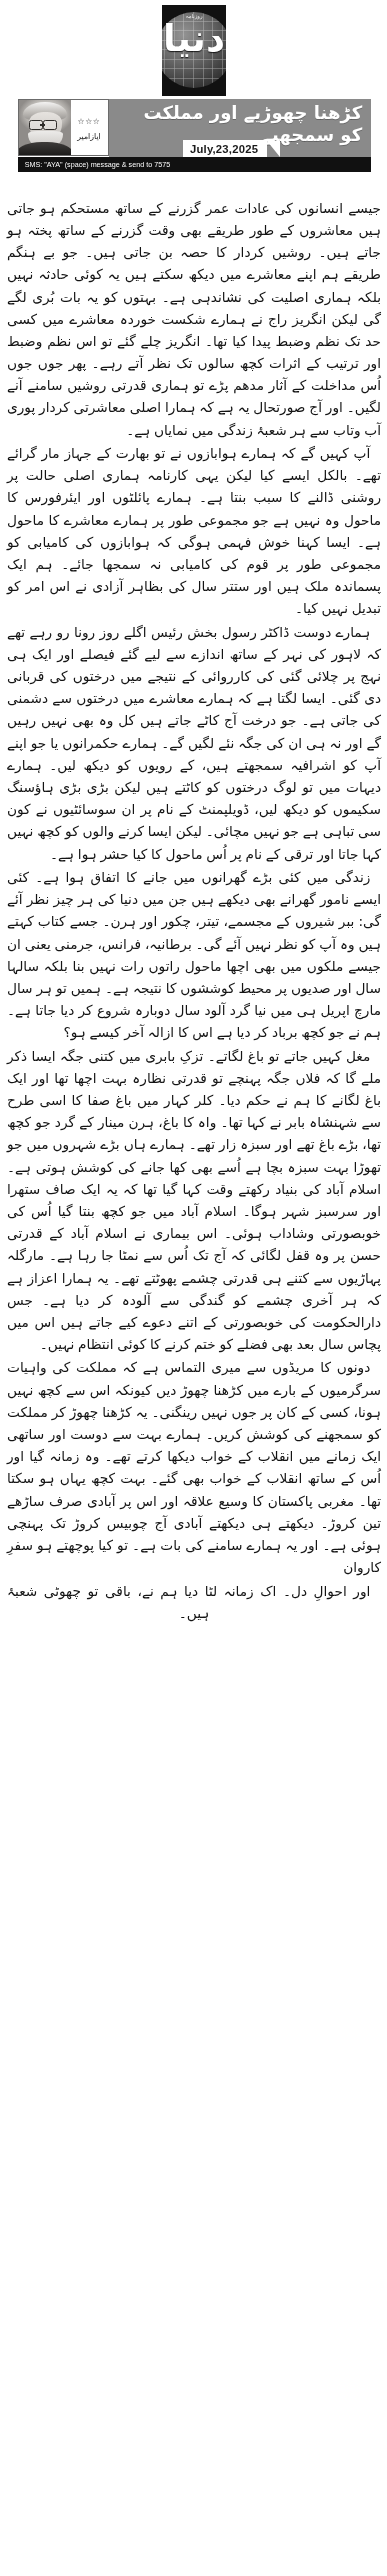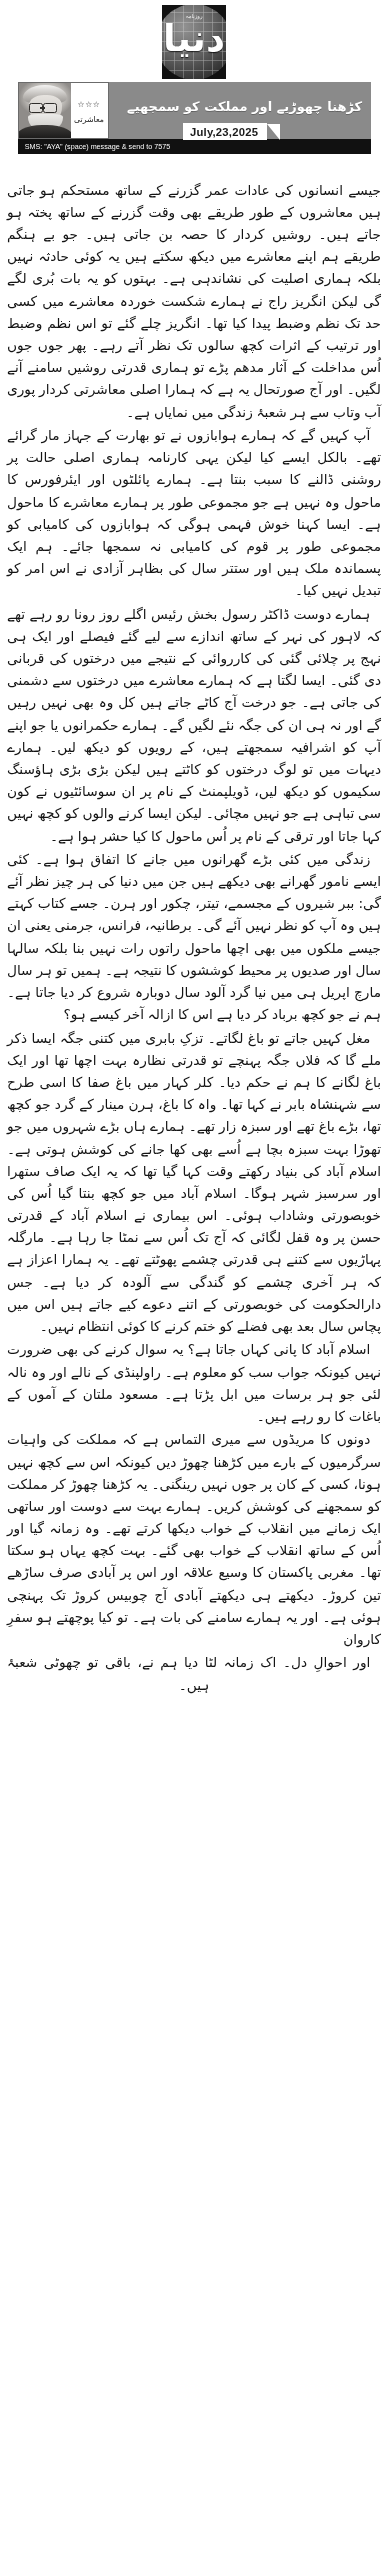--- a/index.html
+++ b/index.html
@@ -28,21 +28,21 @@
   
   .masthead {
     width: 388px;
     padding-top: 4.8px;
     display: flex;
     justify-content: center;
     align-items: flex-start;
   }
   .logo-box {
     width: 64px;
-    height: 74px;
+    height: 91px;
     position: relative;
     background: #111;
     overflow: hidden;
     display: block;
   }
   .logo-globe {
     position: absolute;
     left: 50%;
     top: 50%;
     width: 76px;
@@ -204,21 +204,21 @@
     position: relative;
     min-height: 57px;
     display: flex;
     align-items: center;
     justify-content: flex-start;
     padding: 0 8.4px 10.7px 8.4px;
     box-sizing: border-box;
   }
   .title-text {
     color: #ffffff;
-    font-size: 13px;
+    font-size: 18px;
     line-height: 1.25;
     direction: rtl;
     text-align: right;
     width: 100%;
     font-family: "DejaVu Sans", sans-serif;
     font-weight: 600;
     text-shadow: 0 0.6px 0.6px rgba(0,0,0,.25);
     padding-top: 2.4px;
   }
 
@@ -326,21 +326,21 @@
     </div>
   </div>
 
   <div class="headerblock">
 
     <div class="header-row">
 
       <div class="author-card">
         <div class="author-meta">
           <div class="author-stars">☆☆☆</div>
-          <div class="author-name">معاشرتی</div>
+          <div class="author-name">ایازامیر</div>
         </div>
         <div class="author-photo">
           <div class="ph-hair"></div>
           <div class="ph-face"></div>
           <div class="ph-glass l"></div>
           <div class="ph-glass r"></div>
           <div class="ph-bridge"></div>
           <div class="ph-beard"></div>
           <div class="ph-shoulder"></div>
         </div>
@@ -365,19 +365,18 @@
     </div>
 
   </div>
 
   <div class="article">
     <p class="first">جیسے انسانوں کی عادات عمر گزرنے کے ساتھ مستحکم ہو جاتی ہیں معاشروں کے طور طریقے بھی وقت گزرنے کے ساتھ پختہ ہو جاتے ہیں۔ روشیں کردار کا حصہ بن جاتی ہیں۔ جو بے ہنگم طریقے ہم اپنے معاشرے میں دیکھ سکتے ہیں یہ کوئی حادثہ نہیں بلکہ ہماری اصلیت کی نشاندہی ہے۔ بہتوں کو یہ بات بُری لگے گی لیکن انگریز راج نے ہمارے شکست خوردہ معاشرے میں کسی حد تک نظم وضبط پیدا کیا تھا۔ انگریز چلے گئے تو اس نظم وضبط اور ترتیب کے اثرات کچھ سالوں تک نظر آتے رہے۔ پھر جوں جوں اُس مداخلت کے آثار مدھم پڑے تو ہماری قدرتی روشیں سامنے آنے لگیں۔ اور آج صورتحال یہ ہے کہ ہمارا اصلی معاشرتی کردار پوری آب وتاب سے ہر شعبۂ زندگی میں نمایاں ہے۔</p>
     <p>آپ کہیں گے کہ ہمارے ہوابازوں نے تو بھارت کے جہاز مار گرائے تھے۔ بالکل ایسے کیا لیکن یہی کارنامہ ہماری اصلی حالت پر روشنی ڈالنے کا سبب بنتا ہے۔ ہمارے پائلٹوں اور ایئرفورس کا ماحول وہ نہیں ہے جو مجموعی طور پر ہمارے معاشرے کا ماحول ہے۔ ایسا کہنا خوش فہمی ہوگی کہ ہوابازوں کی کامیابی کو مجموعی طور پر قوم کی کامیابی نہ سمجھا جائے۔ ہم ایک پسماندہ ملک ہیں اور ستتر سال کی بظاہر آزادی نے اس امر کو تبدیل نہیں کیا۔</p>
     <p>ہمارے دوست ڈاکٹر رسول بخش رئیس اگلے روز رونا رو رہے تھے کہ لاہور کی نہر کے ساتھ اندازے سے لیے گئے فیصلے اور ایک ہی نہج پر چلائی گئی کی کارروائی کے نتیجے میں درختوں کی قربانی دی گئی۔ ایسا لگتا ہے کہ ہمارے معاشرے میں درختوں سے دشمنی کی جاتی ہے۔ جو درخت آج کاٹے جاتے ہیں کل وہ بھی نہیں رہیں گے اور نہ ہی ان کی جگہ نئے لگیں گے۔ ہمارے حکمرانوں یا جو اپنے آپ کو اشرافیہ سمجھتے ہیں، کے رویوں کو دیکھ لیں۔ ہمارے دیہات میں تو لوگ درختوں کو کاٹتے ہیں لیکن بڑی بڑی ہاؤسنگ سکیموں کو دیکھ لیں، ڈویلپمنٹ کے نام پر ان سوسائٹیوں نے کون سی تباہی ہے جو نہیں مچائی۔ لیکن ایسا کرنے والوں کو کچھ نہیں کہا جاتا اور ترقی کے نام پر اُس ماحول کا کیا حشر ہوا ہے۔</p>
     <p>زندگی میں کئی بڑے گھرانوں میں جانے کا اتفاق ہوا ہے۔ کئی ایسے نامور گھرانے بھی دیکھے ہیں جن میں دنیا کی ہر چیز نظر آئے گی: ببر شیروں کے مجسمے، تیتر، چکور اور ہرن۔ جسے کتاب کہتے ہیں وہ آپ کو نظر نہیں آئے گی۔ برطانیہ، فرانس، جرمنی یعنی ان جیسے ملکوں میں بھی اچھا ماحول راتوں رات نہیں بنا بلکہ سالہا سال اور صدیوں پر محیط کوششوں کا نتیجہ ہے۔ ہمیں تو ہر سال مارچ اپریل ہی میں نیا گرد آلود سال دوبارہ شروع کر دیا جاتا ہے۔ ہم نے جو کچھ برباد کر دیا ہے اس کا ازالہ آخر کیسے ہو؟</p>
     <p>مغل کہیں جاتے تو باغ لگاتے۔ تزکِ بابری میں کتنی جگہ ایسا ذکر ملے گا کہ فلاں جگہ پہنچے تو قدرتی نظارہ بہت اچھا تھا اور ایک باغ لگانے کا ہم نے حکم دیا۔ کلر کہار میں باغ صفا کا اسی طرح سے شہنشاہ بابر نے کہا تھا۔ واہ کا باغ، ہرن مینار کے گرد جو کچھ تھا، بڑے باغ تھے اور سبزہ زار تھے۔ ہمارے ہاں بڑے شہروں میں جو تھوڑا بہت سبزہ بچا ہے اُسے بھی کھا جانے کی کوشش ہوتی ہے۔ اسلام آباد کی بنیاد رکھتے وقت کہا گیا تھا کہ یہ ایک صاف ستھرا اور سرسبز شہر ہوگا۔ اسلام آباد میں جو کچھ بنتا گیا اُس کی خوبصورتی وشاداب ہوئی۔ اس بیماری نے اسلام آباد کے قدرتی حسن پر وہ قفل لگائی کہ آج تک اُس سے نمٹا جا رہا ہے۔ مارگلہ پہاڑیوں سے کتنے ہی قدرتی چشمے پھوٹتے تھے۔ یہ ہمارا اعزاز ہے کہ ہر آخری چشمے کو گندگی سے آلودہ کر دیا ہے۔ جس دارالحکومت کی خوبصورتی کے اتنے دعوے کیے جاتے ہیں اس میں پچاس سال بعد بھی فضلے کو ختم کرنے کا کوئی انتظام نہیں۔</p>
-    <p>اسلام آباد کا پانی کہاں جاتا ہے؟ یہ سوال کرنے کی بھی ضرورت نہیں کیونکہ جواب سب کو معلوم ہے۔ راولپنڈی کے نالے اور وہ نالہ لئی جو ہر برسات میں ابل پڑتا ہے۔ مسعود ملتان کے آموں کے باغات کا رو رہے ہیں۔</p>
     <p>دونوں کا مریڈوں سے میری التماس ہے کہ مملکت کی واہیات سرگرمیوں کے بارے میں کڑھنا چھوڑ دیں کیونکہ اس سے کچھ نہیں ہونا، کسی کے کان پر جوں نہیں رینگنی۔ یہ کڑھنا چھوڑ کر مملکت کو سمجھنے کی کوشش کریں۔ ہمارے بہت سے دوست اور ساتھی ایک زمانے میں انقلاب کے خواب دیکھا کرتے تھے۔ وہ زمانہ گیا اور اُس کے ساتھ انقلاب کے خواب بھی گئے۔ بہت کچھ یہاں ہو سکتا تھا۔ مغربی پاکستان کا وسیع علاقہ اور اس پر آبادی صرف ساڑھے تین کروڑ۔ دیکھتے ہی دیکھتے آبادی آج چوبیس کروڑ تک پہنچی ہوئی ہے۔ اور یہ ہمارے سامنے کی بات ہے۔ تو کیا پوچھتے ہو سفرِ کاروان</p>
     <p class="center-last">اور احوالِ دل۔ اک زمانہ لٹا دیا ہم نے، باقی تو چھوٹی شعبۂ ہیں۔</p>
   </div>
 
 </div>
 
 
 </body></html>

